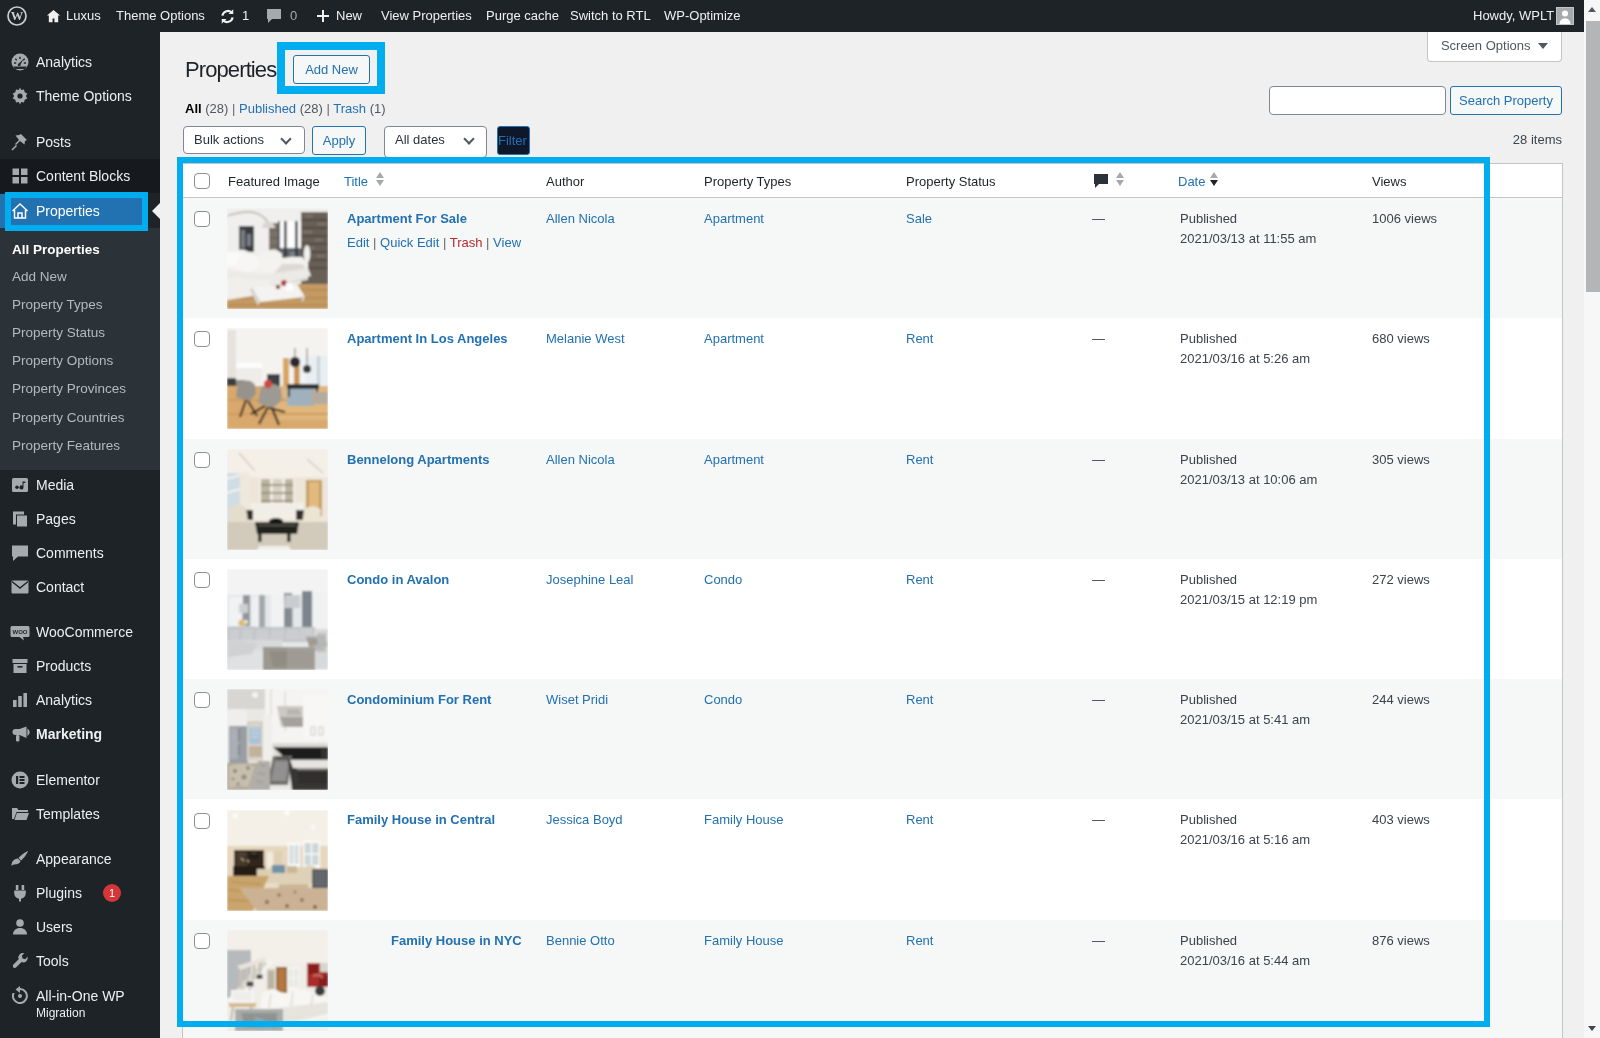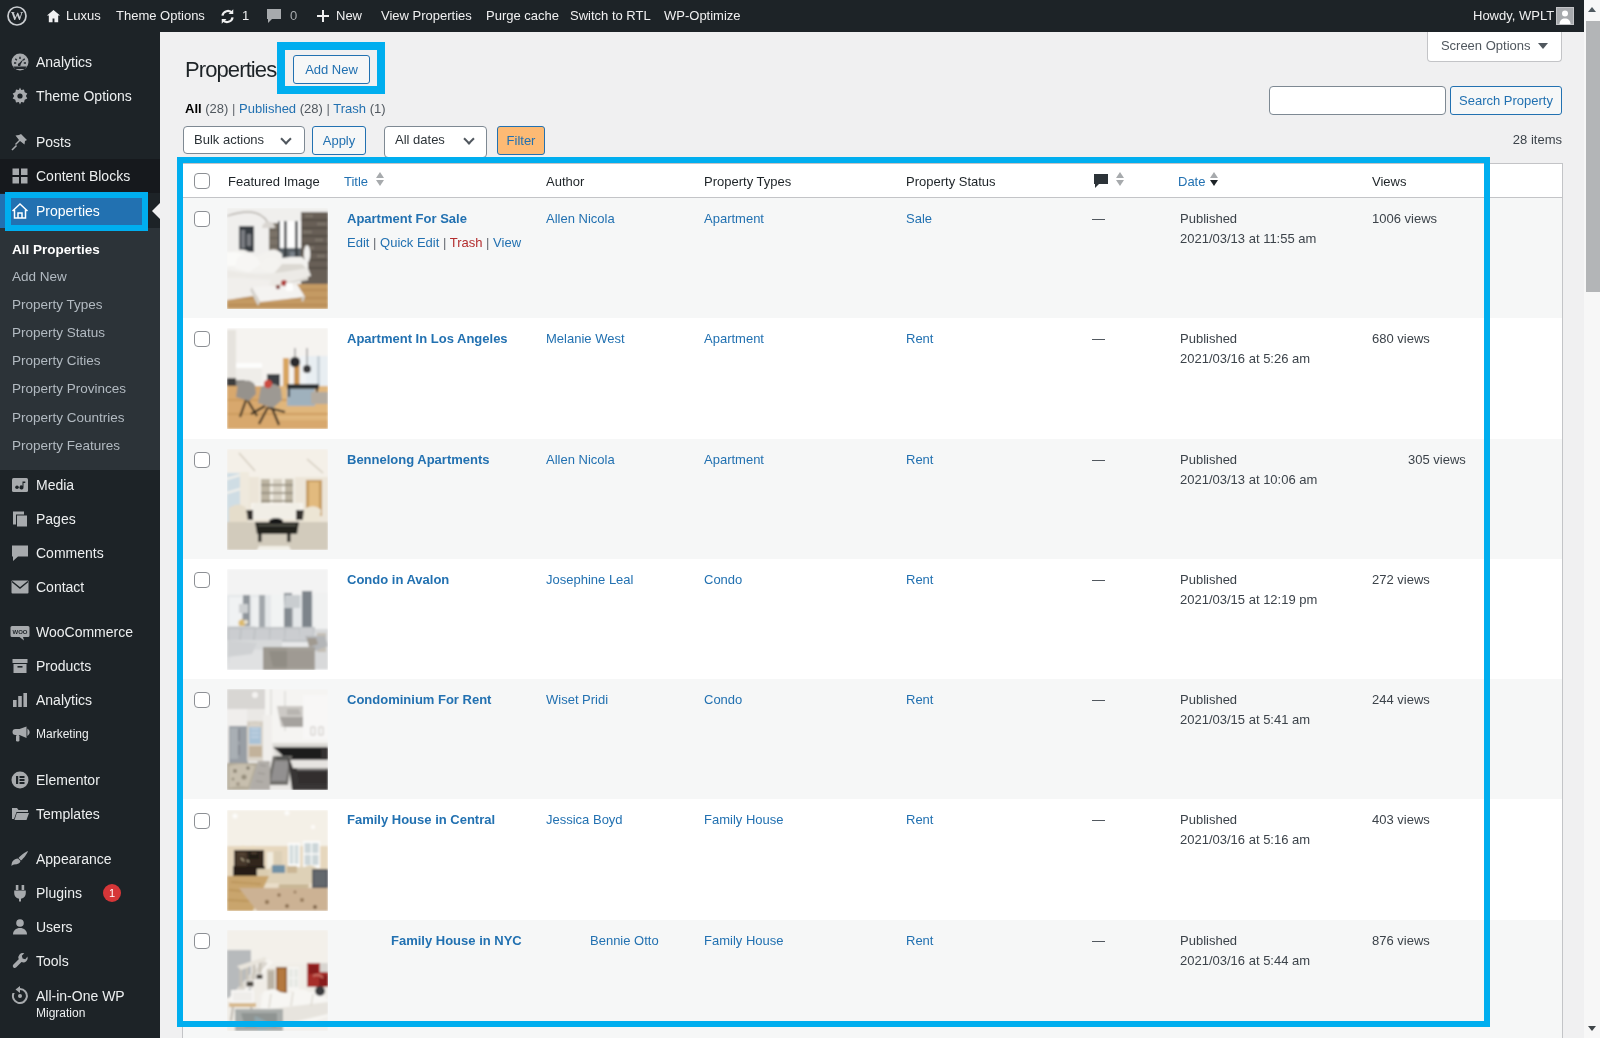--- a/index.html
+++ b/index.html
@@ -12,21 +12,21 @@
 <div class="abs" style="left:160px;top:32px;width:1424px;height:1006px;background:#f0f0f1;"></div>
 <div class="abs" style="left:1427px;top:32px;width:135px;height:30px;background:#fff;border:1px solid #c3c4c7;border-top:none;border-radius:0 0 4px 4px;color:#50575e;line-height:28px;text-align:center;">Screen Options <span style="display:inline-block;width:0;height:0;border-left:5px solid transparent;border-right:5px solid transparent;border-top:6px solid #50575e;vertical-align:middle;margin-left:4px;margin-top:-2px;"></span></div>
 <div class="abs" style="left:185px;top:57px;font-size:22px;letter-spacing:-0.9px;color:#1d2327;line-height:26px;">Properties</div>
 <div class="abs" style="left:293px;top:55px;width:77px;height:29px;background:#f6f7f7;border:1px solid #2271b1;border-radius:3px;color:#2271b1;line-height:27px;text-align:center;">Add New</div>
 <div class="abs" style="left:185px;top:101px;color:#50575e;">
 <b style="color:#000;">All</b> <span>(28)</span> <span style="color:#646970;"> | </span> <span class="lnk">Published</span> <span>(28)</span> <span style="color:#646970;"> | </span> <span class="lnk">Trash</span> <span>(1)</span>
 </div>
 <div class="abs" style="left:183px;top:126px;width:122px;height:28px;background:#fff;border:1px solid #7e8993;border-radius:4px;color:#2c3338;line-height:26px;padding-left:10px;">Bulk actions<span style="position:absolute;left:98px;top:8px;width:8px;height:8px;border-right:2px solid #50575e;border-bottom:2px solid #50575e;transform:rotate(45deg);"></span></div>
 <div class="abs" style="left:312px;top:126px;width:54px;height:29px;background:#f6f7f7;border:1px solid #2271b1;border-radius:3px;color:#2271b1;line-height:27px;text-align:center;">Apply</div>
 <div class="abs" style="left:384px;top:126px;width:103px;height:32px;background:#fff;border:1px solid #7e8993;border-radius:4px;color:#2c3338;line-height:26px;padding-left:10px;">All dates<span style="position:absolute;left:80px;top:8px;width:8px;height:8px;border-right:2px solid #50575e;border-bottom:2px solid #50575e;transform:rotate(45deg);"></span></div>
-<div class="abs" style="left:497px;top:126px;width:48px;height:29px;background:#fdba74;border:1px solid #2271b1;border-radius:3px;color:#2271b1;line-height:27px;text-align:center;">Filter</div>
+<div class="abs" style="left:497px;top:126px;width:33px;height:29px;background:#0f172a;border:1px solid #2271b1;border-radius:3px;color:#2271b1;line-height:27px;text-align:left;">Filter</div>
 <div class="abs" style="left:1269px;top:86px;width:177px;height:29px;background:#fff;border:1px solid #7e8993;border-radius:4px;"></div>
 <div class="abs" style="left:1450px;top:86px;width:112px;height:29px;background:#f6f7f7;border:1px solid #2271b1;border-radius:3px;color:#2271b1;line-height:27px;text-align:center;">Search Property</div>
 <div class="abs" style="left:1400px;top:132px;width:162px;text-align:right;color:#3c434a;">28 items</div>
 <div class="abs" style="left:182px;top:163px;width:1381px;height:875px;background:#fff;border:1px solid #c3c4c7;border-bottom:none;"></div>
 <div class="abs" style="left:182px;top:197px;width:1381px;height:1px;background:#c3c4c7;"></div>
 <div class="abs" style="left:194px;top:173px;width:16px;height:16px;background:#fff;border:1px solid #8c8f94;border-radius:4px;"></div>
 <div class="abs" style="left:228px;top:174px;color:#1d2327;">Featured Image</div>
 <div class="abs" style="left:344px;top:174px;color:#2271b1;">Title</div>
 <div class="abs" style="left:376px;top:172px;width:0;height:0;border-left:4.5px solid transparent;border-right:4.5px solid transparent;border-bottom:6px solid #a7aaad;"></div>
 <div class="abs" style="left:376px;top:180px;width:0;height:0;border-left:4.5px solid transparent;border-right:4.5px solid transparent;border-top:6px solid #a7aaad;"></div>
@@ -167,21 +167,21 @@
         <path d="M31 75h38v2.5H31z" fill="#4a4841"></path>
         <path d="M32 97h30l2 4H30z" fill="#f2efe7"></path>
       </g>
     </svg></div>
 <div class="abs" style="left:347px;top:452px;"><b class="lnk">Bennelong Apartments</b></div>
 <div class="abs" style="left:546px;top:452px;"><span class="lnk">Allen Nicola</span></div>
 <div class="abs" style="left:704px;top:452px;"><span class="lnk">Apartment</span></div>
 <div class="abs" style="left:906px;top:452px;"><span class="lnk">Rent</span></div>
 <div class="abs" style="left:1092px;top:452px;color:#3c434a;">—</div>
 <div class="abs" style="left:1180px;top:452px;color:#3c434a;">Published<br><span style="display:inline-block;margin-top:5px;">2021/03/13 at 10:06 am</span></div>
-<div class="abs" style="left:1408px;top:452px;color:#3c434a;">305 views</div>
+<div class="abs" style="left:1372px;top:452px;color:#3c434a;">305 views</div>
 <div class="abs" style="left:183px;top:559px;width:1379px;height:120px;background:#ffffff;"></div>
 <div class="abs" style="left:194px;top:571.9px;width:16px;height:16px;background:#fff;border:1px solid #8c8f94;border-radius:4px;"></div>
 <div class="abs" style="left:227px;top:569px;width:101px;height:101px;"><svg width="101" height="101" viewBox="0 0 101 101">
       <filter id="b3" x="-5%" y="-5%" width="110%" height="110%">
         <feGaussianBlur stdDeviation="0.8"></feGaussianBlur>
       </filter>
       <g filter="url(#b3)">
         <rect width="101" height="101" fill="#e7e8e9"></rect>
         <rect x="0" y="0" width="101" height="26" fill="#f3f3f3"></rect>
         <rect x="0" y="26" width="101" height="36" fill="#e4e7e9"></rect>
@@ -367,21 +367,21 @@
         <path d="M6 62h19v9H6z" fill="#efedea"></path>
         <path d="M2 73h27v4H2z" fill="#d7b88b"></path>
         <path d="M6 77l-2 14M24 77l4 14" stroke="#b9b4ac" stroke-width="2"></path>
         <path d="M8 79h48v22H8z" fill="#a7aba9"></path>
         <path d="M14 83h36v14H18z" fill="#8f9492"></path>
         <path d="M28 86q12 4 18 12l-14 3q-6-8-4-15z" fill="#93b1bd" opacity="0.6"></path>
         <circle cx="93" cy="61" r="5" fill="#3a3a3c"></circle>
       </g>
     </svg></div>
 <div class="abs" style="left:347px;top:933px;padding-left:44px;"><b class="lnk">Family House in NYC</b></div>
-<div class="abs" style="left:546px;top:933px;margin-left:44px;"><span class="lnk">Bennie Otto</span></div>
+<div class="abs" style="left:546px;top:933px;"><span class="lnk">Bennie Otto</span></div>
 <div class="abs" style="left:704px;top:933px;"><span class="lnk">Family House</span></div>
 <div class="abs" style="left:906px;top:933px;"><span class="lnk">Rent</span></div>
 <div class="abs" style="left:1092px;top:933px;color:#3c434a;">—</div>
 <div class="abs" style="left:1180px;top:933px;color:#3c434a;">Published<br><span style="display:inline-block;margin-top:5px;">2021/03/16 at 5:44 am</span></div>
 <div class="abs" style="left:1372px;top:933px;color:#3c434a;">876 views</div>
 <div class="abs" style="left:0;top:0;width:1584px;height:32px;background:#1d2327;"></div>
 <svg class="abs" style="left:7px;top:6px;" width="20" height="20" viewBox="0 0 20 20">
     <circle cx="10" cy="10" r="9" fill="none" stroke="#c9ccd0" stroke-width="1.7"></circle>
     <text x="10" y="14.2" text-anchor="middle" font-family="Liberation Serif" font-size="12.5" font-weight="bold" fill="#c9ccd0">W</text>
   </svg>
@@ -447,21 +447,21 @@
 <div class="abs" style="left:36px;top:168px;color:#edeff0;font-size:14px;font-weight:normal;line-height:16px;">Content Blocks</div>
 <div class="abs" style="left:10px;top:201px;width:20px;height:20px;"><svg width="20" height="20" viewBox="0 0 20 20">
       <path fill="none" stroke="#fff" stroke-width="1.5" d="M2.5 10 10 3l7.5 7M4.5 8.8V17h11V8.8"></path>
       <path fill="none" stroke="#fff" stroke-width="1.5" d="M8 17v-5h4v5"></path>
     </svg></div>
 <div class="abs" style="left:36px;top:203px;color:#fff;font-size:14px;font-weight:normal;line-height:16px;">Properties</div>
 <div class="abs" style="left:12px;top:242px;color:#fff;font-weight:bold;font-size:13.5px;line-height:16px;">All Properties</div>
 <div class="abs" style="left:12px;top:269px;color:#b2bac1;font-weight:normal;font-size:13.5px;line-height:16px;">Add New</div>
 <div class="abs" style="left:12px;top:297px;color:#b2bac1;font-weight:normal;font-size:13.5px;line-height:16px;">Property Types</div>
 <div class="abs" style="left:12px;top:325px;color:#b2bac1;font-weight:normal;font-size:13.5px;line-height:16px;">Property Status</div>
-<div class="abs" style="left:12px;top:353px;color:#b2bac1;font-weight:normal;font-size:13.5px;line-height:16px;">Property Cities</div>
+<div class="abs" style="left:12px;top:353px;color:#b2bac1;font-weight:normal;font-size:13.5px;line-height:16px;">Property Options</div>
 <div class="abs" style="left:12px;top:381px;color:#b2bac1;font-weight:normal;font-size:13.5px;line-height:16px;">Property Provinces</div>
 <div class="abs" style="left:12px;top:410px;color:#b2bac1;font-weight:normal;font-size:13.5px;line-height:16px;">Property Countries</div>
 <div class="abs" style="left:12px;top:438px;color:#b2bac1;font-weight:normal;font-size:13.5px;line-height:16px;">Property Features</div>
 <div class="abs" style="left:10px;top:475px;width:20px;height:20px;"><svg width="20" height="20" viewBox="0 0 20 20">
       <rect x="2" y="3" width="16" height="14" rx="1.5" fill="#a7aaad"></rect>
       <path d="M12.5 6.5v4.2a2 2 0 1 0 1 1.7V8h1.8V6.5z" fill="#1d2327"></path>
       <circle cx="7" cy="12.2" r="1.8" fill="#1d2327"></circle>
     </svg></div>
 <div class="abs" style="left:36px;top:477px;color:#edeff0;font-size:14px;font-weight:normal;line-height:16px;">Media</div>
 <div class="abs" style="left:10px;top:509px;width:20px;height:20px;"><svg width="20" height="20" viewBox="0 0 20 20">
@@ -494,21 +494,21 @@
       <rect x="3" y="10" width="3.6" height="7" fill="#a7aaad"></rect>
       <rect x="8.2" y="6" width="3.6" height="11" fill="#a7aaad"></rect>
       <rect x="13.4" y="3" width="3.6" height="14" fill="#a7aaad"></rect>
     </svg></div>
 <div class="abs" style="left:36px;top:692px;color:#edeff0;font-size:14px;font-weight:normal;line-height:16px;">Analytics</div>
 <div class="abs" style="left:10px;top:724px;width:20px;height:20px;"><svg width="20" height="20" viewBox="0 0 20 20">
       <path d="M16.5 2.5v11.5l-7-3H5.5a3 3 0 0 1 0-6H9.5z" fill="#a7aaad"></path>
       <rect x="6" y="11" width="3.4" height="6.5" rx="1.2" fill="#a7aaad"></rect>
       <path d="M18 6a3 3 0 0 1 0 4.5z" fill="none" stroke="#a7aaad" stroke-width="1.3"></path>
     </svg></div>
-<div class="abs" style="left:36px;top:726px;color:#edeff0;font-size:12px;font-weight:normal;line-height:16px;">Marketing</div>
+<div class="abs" style="left:36px;top:726px;color:#edeff0;font-size:14px;font-weight:bold;line-height:16px;">Marketing</div>
 <div class="abs" style="left:10px;top:770px;width:20px;height:20px;"><svg width="20" height="20" viewBox="0 0 20 20">
       <circle cx="10" cy="10" r="8.5" fill="#a7aaad"></circle>
       <rect x="6" y="6" width="2.2" height="8" fill="#1d2327"></rect>
       <rect x="9.5" y="6" width="5" height="2" fill="#1d2327"></rect>
       <rect x="9.5" y="9" width="5" height="2" fill="#1d2327"></rect>
       <rect x="9.5" y="12" width="5" height="2" fill="#1d2327"></rect>
     </svg></div>
 <div class="abs" style="left:36px;top:772px;color:#edeff0;font-size:14px;font-weight:normal;line-height:16px;">Elementor</div>
 <div class="abs" style="left:10px;top:804px;width:20px;height:20px;"><svg width="20" height="20" viewBox="0 0 20 20">
       <path d="M2 4h5l1.5 2H18v2H6.5L4 15H2z" fill="#a7aaad"></path>

